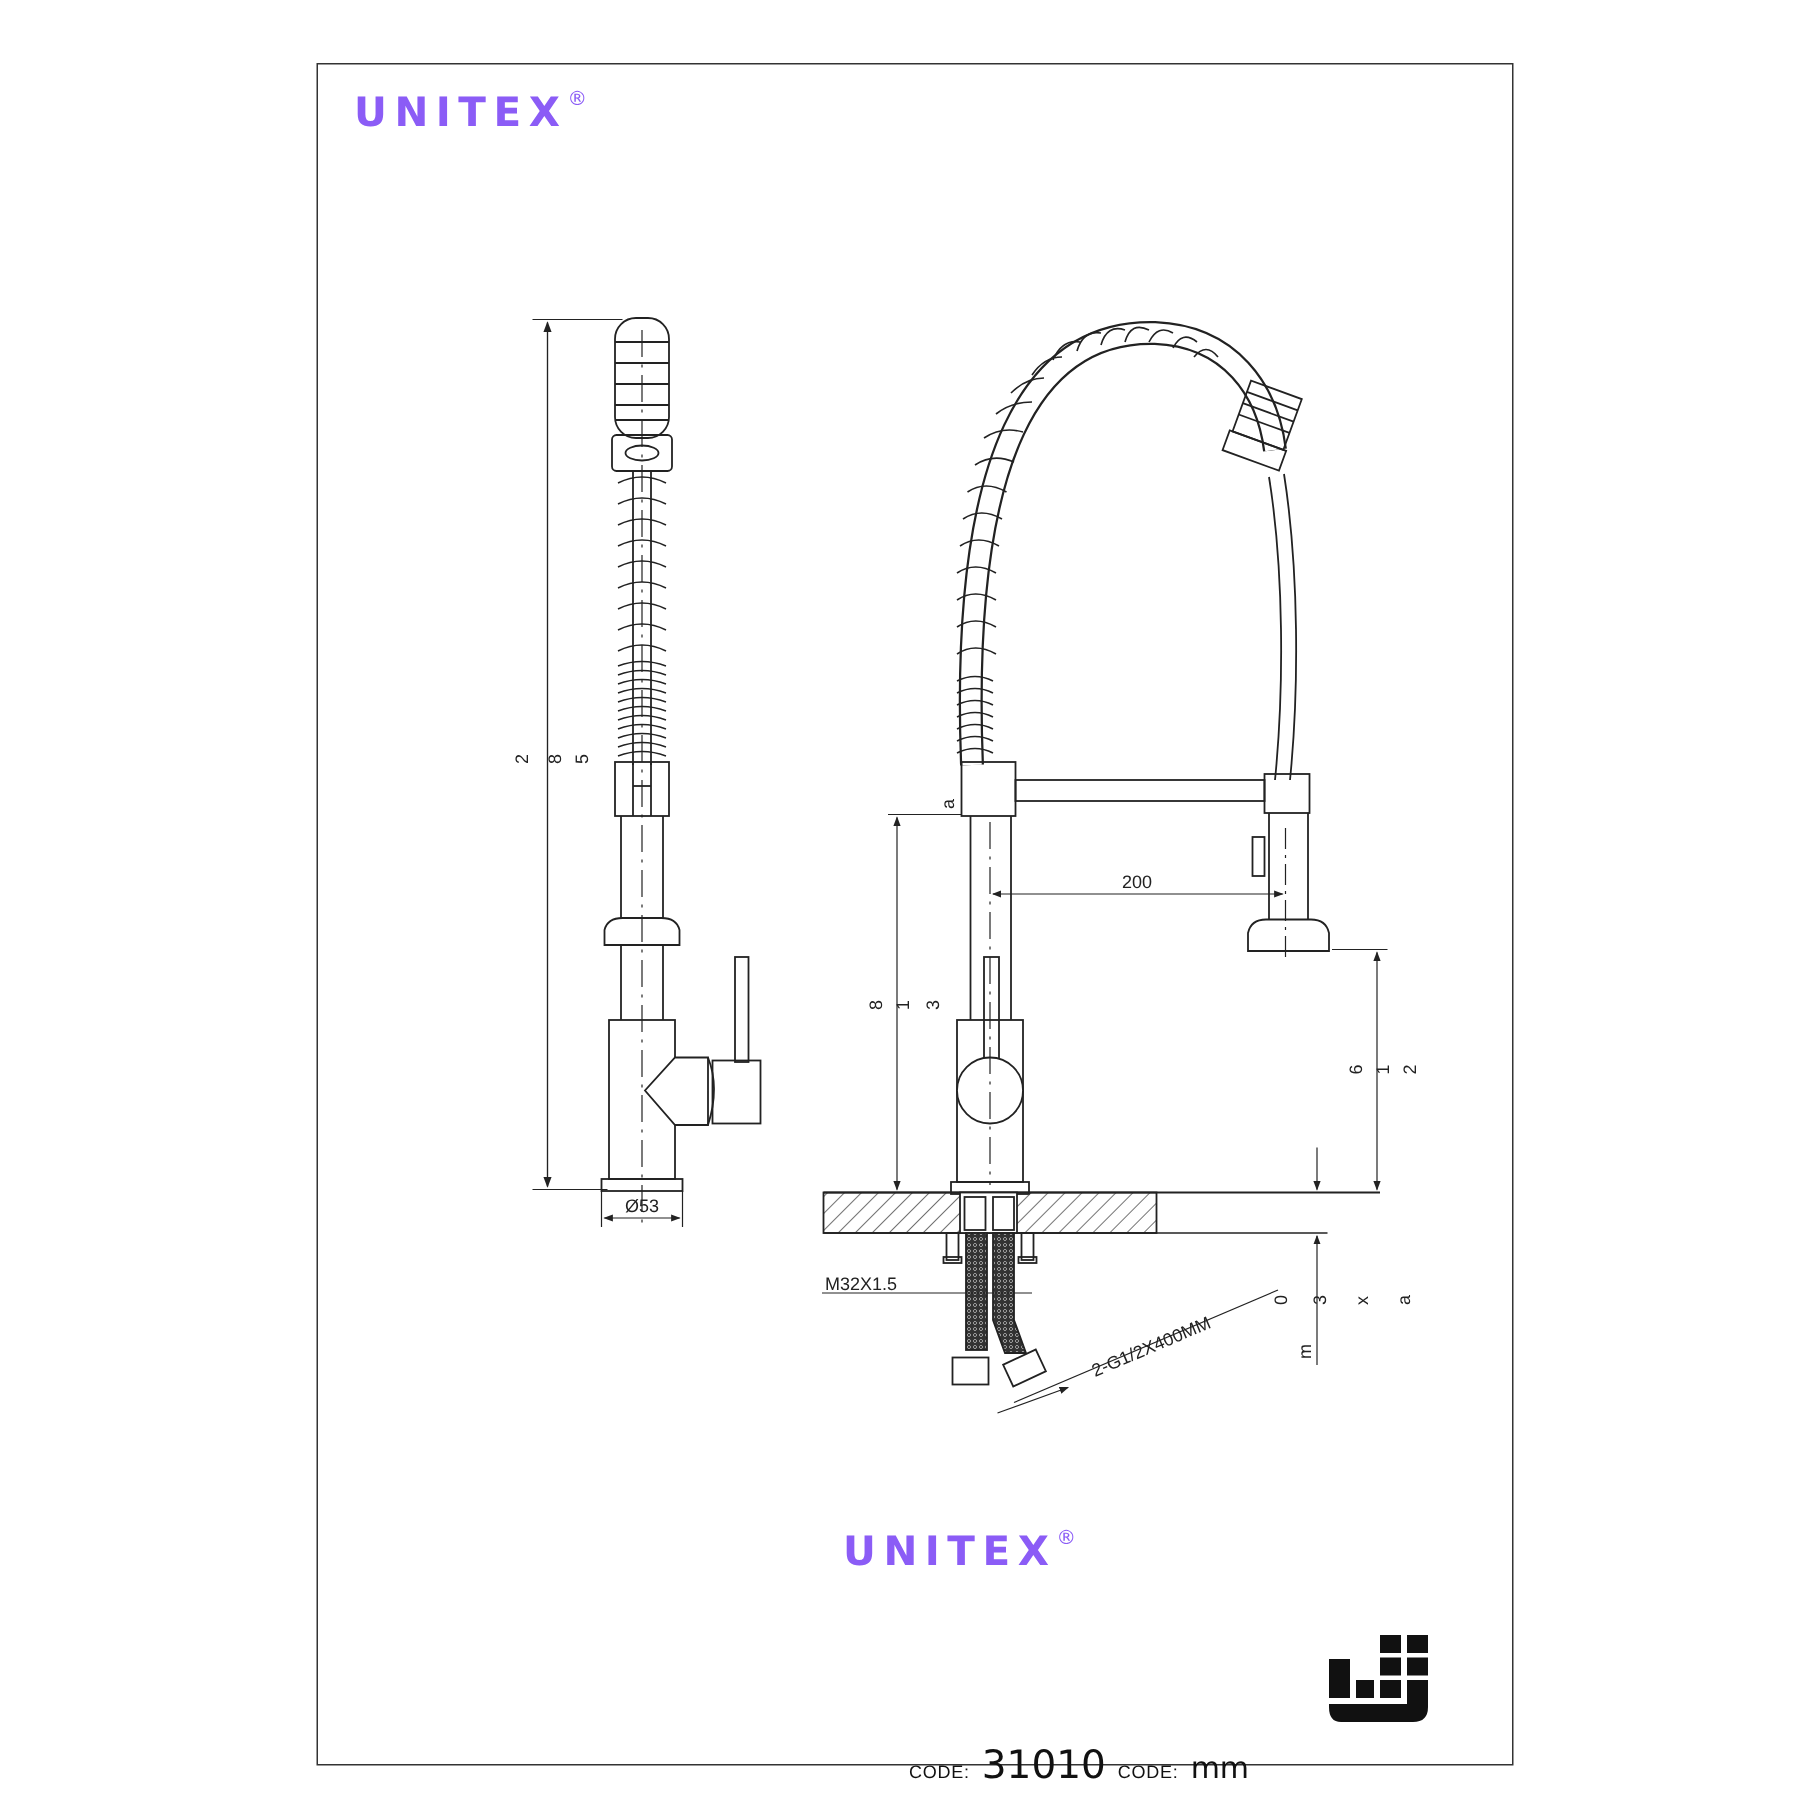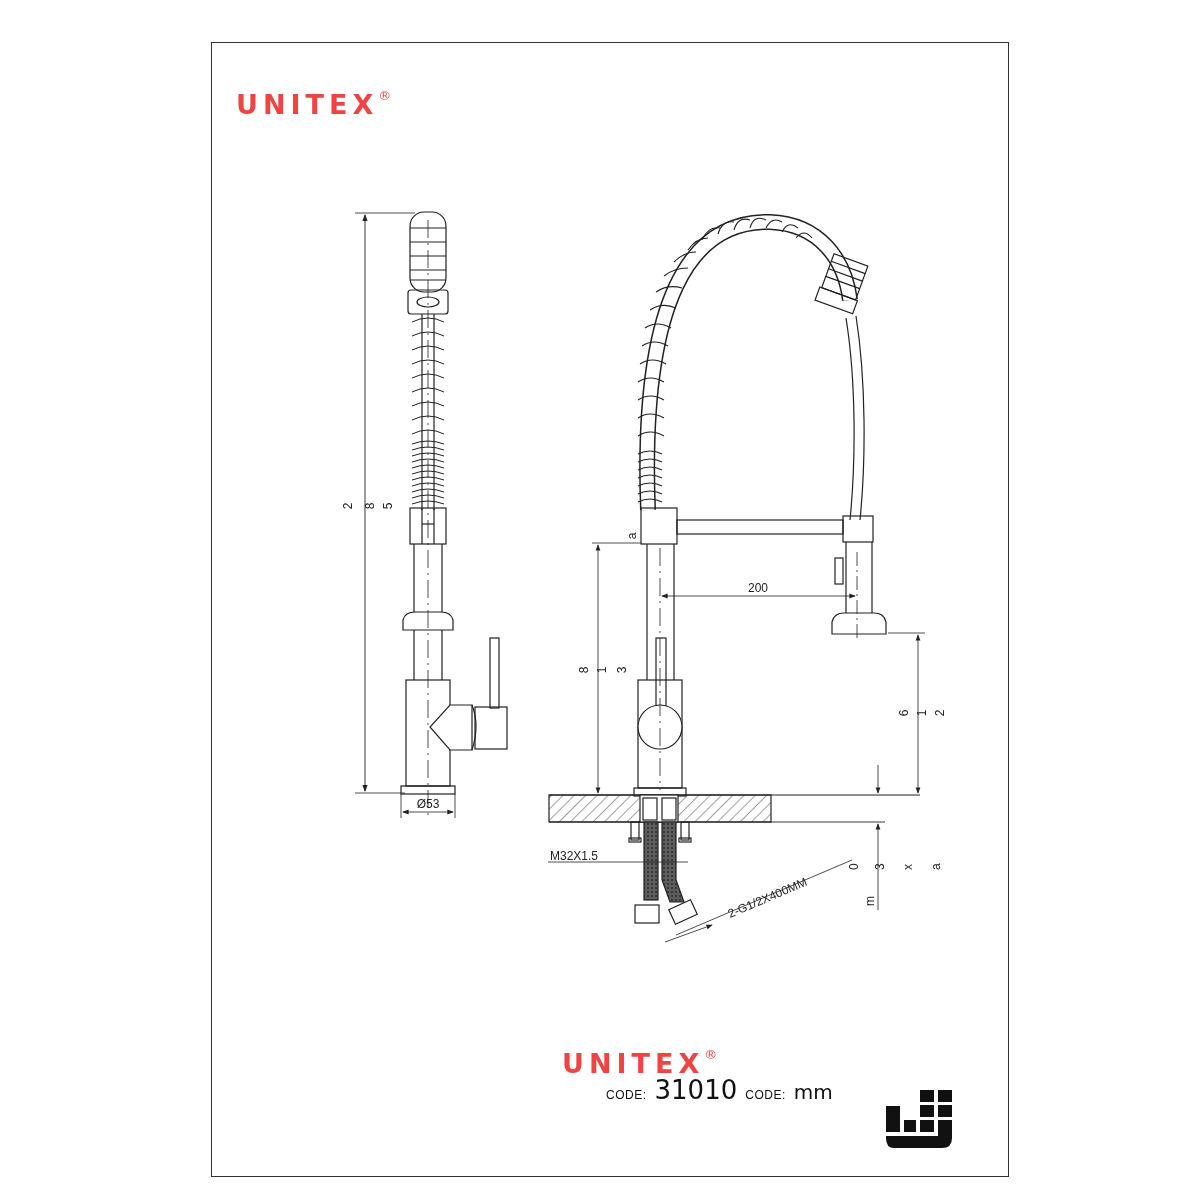--- a/index.html
+++ b/index.html
@@ -1,22 +1,22 @@
 <!DOCTYPE html>
 <html><head>
 <meta charset="utf-8">
 <style>
   html, body { margin:0; padding:0; background:#ffffff; }
   body { width:1200px; height:1200px; position:relative; overflow:hidden; font-family:"Liberation Sans", sans-serif; }
   .sheet { position:absolute; left:211px; top:42px; width:798px; height:1135px; border:1.5px solid #333; box-sizing:border-box; background:#fff; }
-  .brand { position:absolute; font-family:"DejaVu Sans", sans-serif; font-weight:bold; color:#ef4444; letter-spacing:5px;margin-top:29px; }
+  .brand { position:absolute; font-family:"DejaVu Sans", sans-serif; font-weight:bold; color:#8b5cf6; letter-spacing:5px; }
   .brand sup { font-size:13px; font-weight:normal; letter-spacing:0; position:relative; top:-4px; }
   .brand-top { left:236px; top:60px; font-size:27px; }
   .brand-bottom { left:562px; top:1019px; font-size:27px; }
-  .code-row { position:absolute; left:606px; top:1048px; display:flex; align-items:baseline; gap:8px; color:#111; }
+  .code-row { position:absolute; left:606px; top:1134px; display:flex; align-items:baseline; gap:8px; color:#111; }
   .code-label { font-size:12px; letter-spacing:0.5px; }
   .code-value { font-size:26px; font-family:"DejaVu Sans", sans-serif; }
   .unit-value { font-size:20px; font-family:"DejaVu Sans", sans-serif;margin-top:32px; }
   .logo { position:absolute; left:884px; top:1088px; width:74px; height:62px; }
   svg.drawing { position:absolute; left:0; top:0; }
   .dim-text { font-family:"Liberation Sans", sans-serif; font-size:12px; fill:#222; }
 </style>
 </head>
 <body>
 

